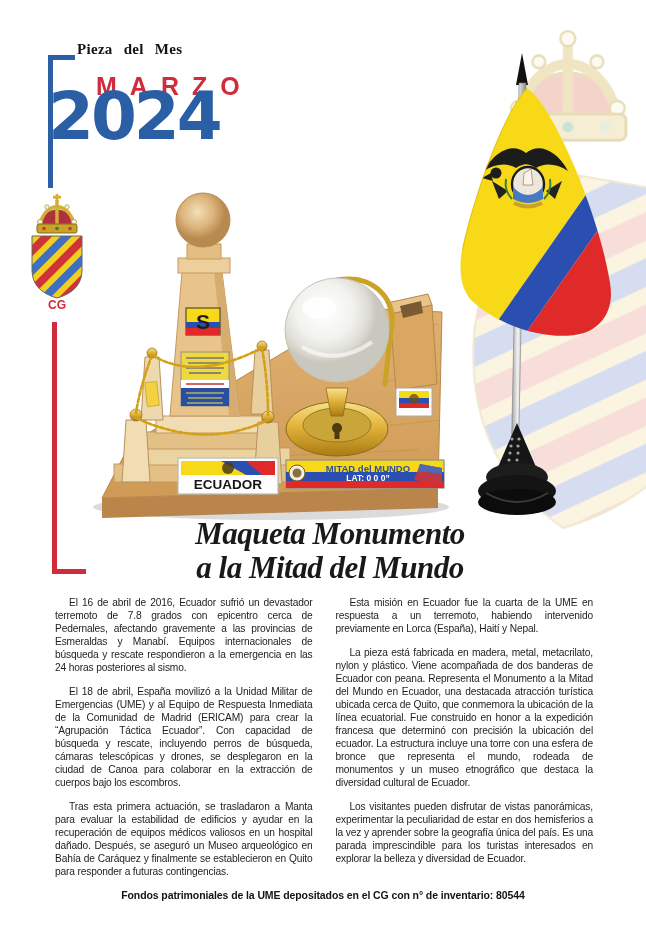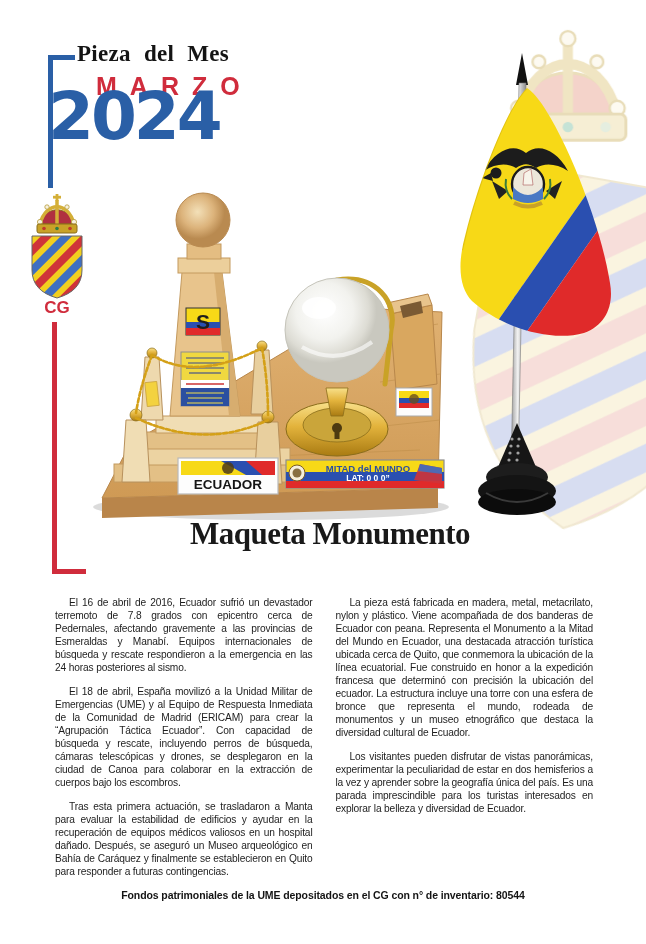--- a/index.html
+++ b/index.html
@@ -10,47 +10,47 @@
   }
   
   .br { position:absolute; }
   .br-blue-h { left:48px; top:55px; width:27px; height:5px; background:var(--accent_blue,#2a5fa6); }
   .br-blue-v { left:48px; top:55px; width:5px; height:133px; background:var(--accent_blue,#2a5fa6); }
   .br-red-v  { left:52px; top:322px; width:5px; height:252px; background:var(--accent_red,#d02c3c); }
   .br-red-h  { left:52px; top:569px; width:34px; height:5px; background:var(--accent_red,#d02c3c); }
 
   .kicker {
     position:absolute; left:77px; top:41px;
-    font-family:"Liberation Serif", serif; font-weight:700; font-size:23px;
+    font-family:"Liberation Serif", serif; font-weight:700; font-size:15px;
     color:#141414; letter-spacing:.3px; word-spacing:7px; white-space:nowrap;
   }
   .month {
     position:absolute; left:80px; top:72px;
     font-weight:700; font-size:25px; letter-spacing:13px;
     color:var(--accent_red,#d02c3c); white-space:nowrap;margin-left:16px;
   }
   .year {
     position:absolute; left:48px; top:84px;
     font-family:"DejaVu Sans", sans-serif; font-weight:700; font-size:66px;
     letter-spacing:-3px; color:var(--accent_blue,#2a5fa6); line-height:1; white-space:nowrap;
   }
 
   .emblem { position:absolute; left:26px; top:194px; width:62px; height:106px; }
   .emblem-label {
     position:absolute; left:26px; top:298px; width:62px; text-align:center;
-    font-weight:700; font-size:17px; color:var(--accent_red,#d02c3c);
+    font-weight:700; font-size:12px; color:var(--accent_red,#d02c3c);
   }
 
   .photo-fig { position:absolute; left:90px; top:182px; width:362px; height:339px; }
   .flag-fig  { position:absolute; left:438px; top:25px; width:208px; height:545px; }
 
   .title {
     position:absolute; left:110px; top:517px; width:440px; text-align:center;
     font-family:"Liberation Serif", serif; font-weight:700; font-size:31px;
-    line-height:34px; color:#191919; letter-spacing:-.5px;
+    line-height:34px; color:#191919; letter-spacing:-.5px;font-style:italic;
   }
 
   .cols { position:absolute; left:55px; top:596px; width:538px; display:flex; gap:23px; }
   .col  { width:263px; }
   .col p {
     margin:0 0 11px 0; text-indent:14px; text-align:justify;
     font-size:10.2px; line-height:13px; letter-spacing:-.15px; color:#1d1d1d;
   }
 
   .foot {
@@ -306,28 +306,30 @@
         <circle cx="72" cy="428" r="1.6"></circle>
           <circle cx="80" cy="428" r="1.6"></circle>
         <circle cx="71" cy="435" r="1.6"></circle>
           <circle cx="79" cy="435" r="1.6"></circle>
       </g>
     </g>
   </svg>
 
   <h1 class="title" style="margin:0;">
     <span>Maqueta Monumento</span><br>
+    <span>a la Mitad del Mundo</span>
   </h1>
 
   <div class="cols">
     <div class="col">
       <p>El 16 de abril de 2016, Ecuador sufrió un devastador terremoto de 7.8 grados con epicentro cerca de Pedernales, afectando gravemente a las provincias de Esmeraldas y Manabí. Equipos internacionales de búsqueda y rescate respondieron a la emergencia en las 24 horas posteriores al sismo.</p>
       <p>El 18 de abril, España movilizó a la Unidad Militar de Emergencias (UME) y al Equipo de Respuesta Inmediata de la Comunidad de Madrid (ERICAM) para crear la “Agrupación Táctica Ecuador”. Con capacidad de búsqueda y rescate, incluyendo perros de búsqueda, cámaras telescópicas y drones, se desplegaron en la ciudad de Canoa para colaborar en la extracción de cuerpos bajo los escombros.</p>
       <p>Tras esta primera actuación, se trasladaron a Manta para evaluar la estabilidad de edificios y ayudar en la recuperación de equipos médicos valiosos en un hospital dañado. Después, se aseguró un Museo arqueológico en Bahía de Caráquez y finalmente se establecieron en Quito para responder a futuras contingencias.</p>
     </div>
     <div class="col">
+      <p>Esta misión en Ecuador fue la cuarta de la UME en respuesta a un terremoto, habiendo intervenido previamente en Lorca (España), Haití y Nepal.</p>
       <p>La pieza está fabricada en madera, metal, metacrilato, nylon y plástico. Viene acompañada de dos banderas de Ecuador con peana. Representa el Monumento a la Mitad del Mundo en Ecuador, una destacada atracción turística ubicada cerca de Quito, que conmemora la ubicación de la línea ecuatorial. Fue construido en honor a la expedición francesa que determinó con precisión la ubicación del ecuador. La estructura incluye una torre con una esfera de bronce que representa el mundo, rodeada de monumentos y un museo etnográfico que destaca la diversidad cultural de Ecuador.</p>
       <p>Los visitantes pueden disfrutar de vistas panorámicas, experimentar la peculiaridad de estar en dos hemisferios a la vez y aprender sobre la geografía única del país. Es una parada imprescindible para los turistas interesados en explorar la belleza y diversidad de Ecuador.</p>
     </div>
   </div>
 
   <div class="foot">Fondos patrimoniales de la UME depositados en el CG con n° de inventario: 80544</div>
 </div>
 
 </body></html>

